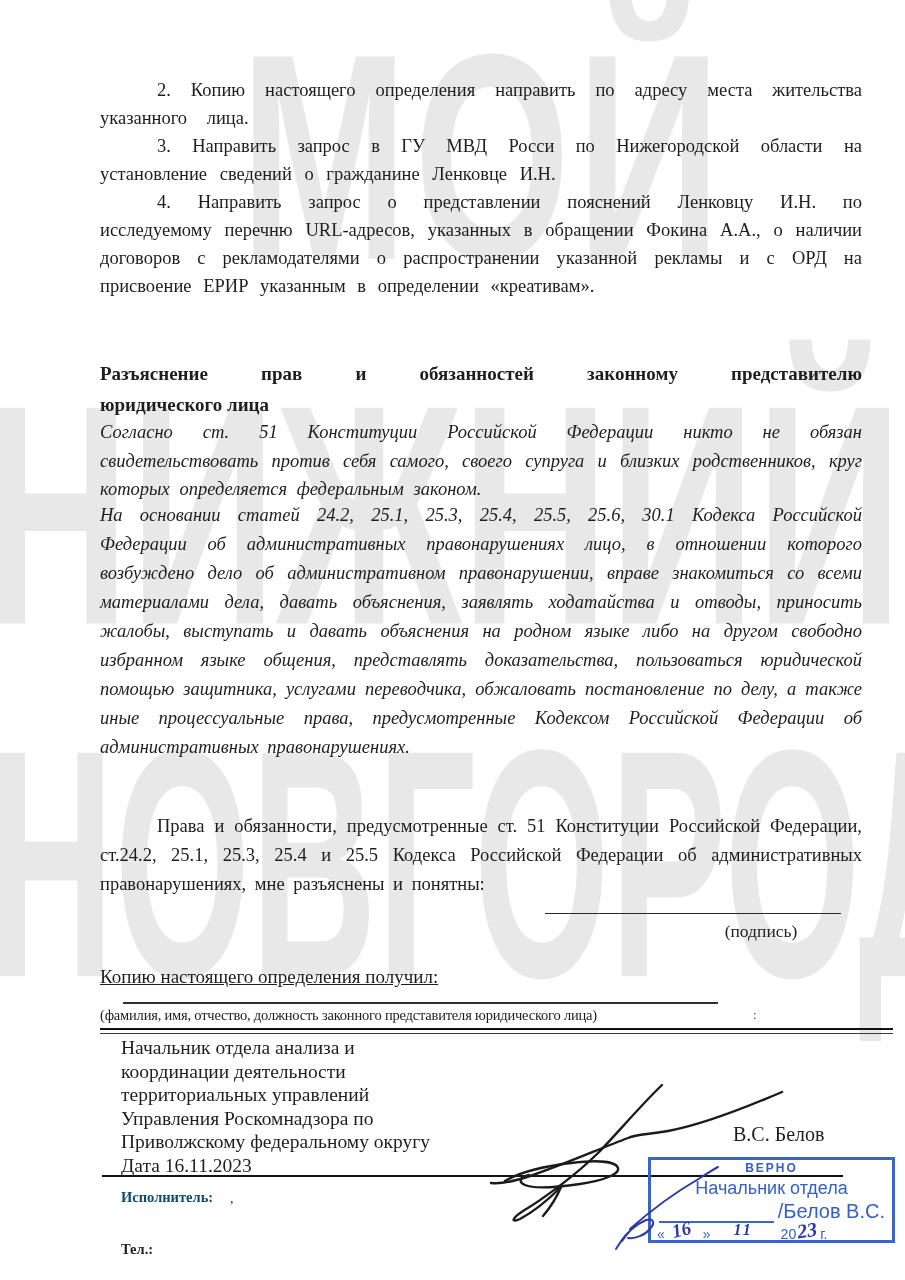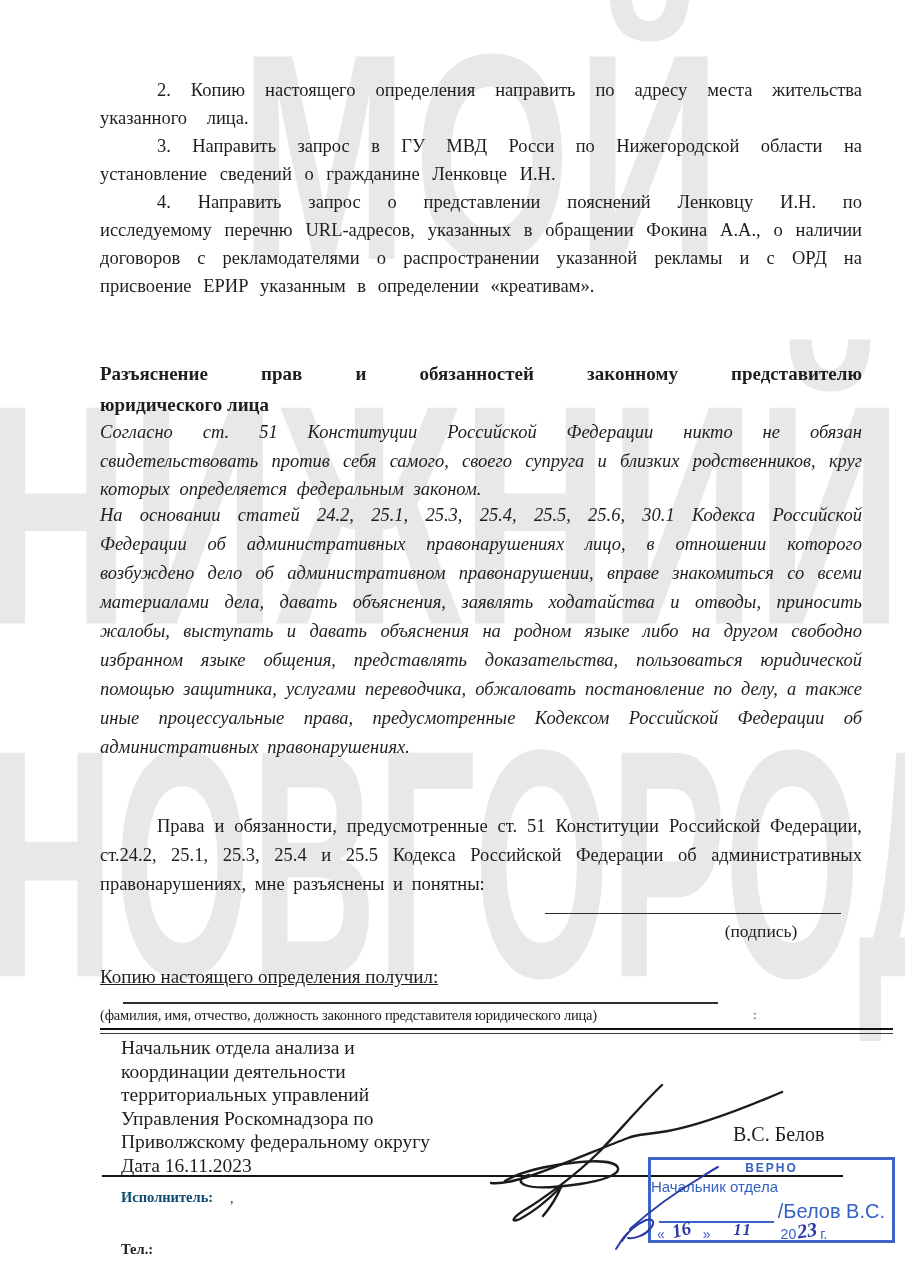--- a/index.html
+++ b/index.html
@@ -45,21 +45,21 @@
   .execmark{left:230px;top:1191px;font-size:14px;color:#333;}
   .tel{left:121px;top:1209px;font-size:14.5px;font-weight:bold;color:#222;margin-top:32px;}
   
   .stamp{
     left:648px;top:1157px;width:241px;height:80px;
     border:3px solid #3c64c6;color:#3560c4;
     font-family:"Liberation Sans",sans-serif;z-index:3;
   }
   .stamp .st-verno{position:absolute;top:1px;left:0;width:100%;text-align:center;
     font-size:12px;font-weight:bold;letter-spacing:2px;}
-  .stamp .st-pos{position:absolute;top:18px;left:0;width:100%;text-align:left;font-size:15px;}
+  .stamp .st-pos{position:absolute;top:18px;left:0;width:100%;text-align:center;font-size:18px;}
   .stamp .st-row3{position:absolute;top:40px;left:8px;width:226px;display:flex;align-items:flex-end;}
   .stamp .st-ul1{display:inline-block;width:118px;border-bottom:2px solid #3c64c6;height:16px;}
   .stamp .st-name{font-size:20px;margin-left:4px;white-space:nowrap;}
   .stamp .st-row4{position:absolute;top:59px;left:4px;width:234px;display:flex;align-items:flex-end;font-size:14px;}
   .stamp .st-ul-day{display:inline-block;width:34px;border-bottom:2px solid #3c64c6;height:15px;position:relative;}
   .stamp .st-ul-mon{display:inline-block;width:58px;border-bottom:2px solid #3c64c6;height:15px;position:relative;margin:0 3px;}
   .ink{color:#2b3aa6;font-family:"Liberation Serif",serif;font-style:italic;font-weight:bold;}
   .ink-day{position:absolute;left:5px;top:-6px;font-size:19px;transform:rotate(-14deg);}
   .ink-mon{position:absolute;left:18px;top:-4px;font-size:16px;letter-spacing:2px;}
   .ink-year{display:inline-block;font-size:20px;transform:rotate(-9deg);margin:0 2px 0 1px;}

